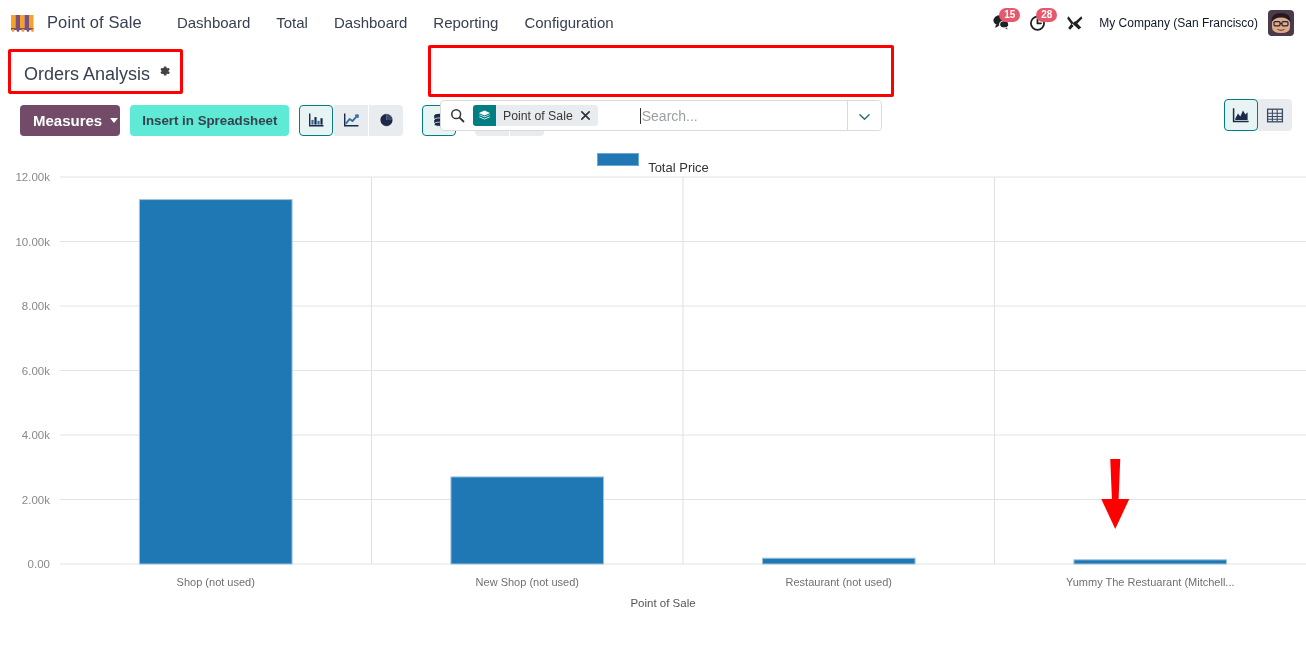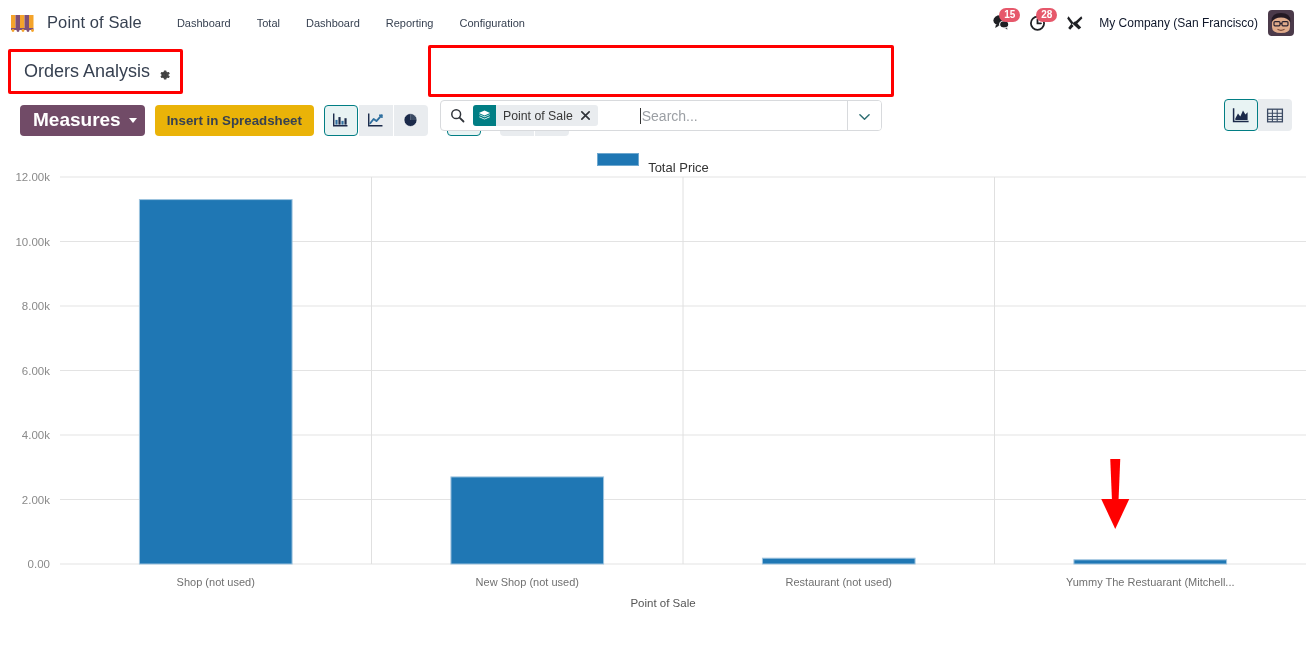--- a/index.html
+++ b/index.html
@@ -23,21 +23,21 @@
     display: flex; align-items: center; gap: 9px;
     margin-right: 22px;
   }
   .pos-logo { width: 28px; height: 20px; display: block; }
   .brand-name {
     font-size: 16.5px; color: #374151; font-weight: 500;
     letter-spacing: .1px;
   }
   .nav-links { display: flex; align-items: center; gap: 0; }
   .nav-link {
-    font-size: 11px; color: #374151; padding: 6px 13px;
+    font-size: 15px; color: #374151; padding: 6px 13px;
     cursor: pointer; white-space: nowrap;
   }
 
   .nav-right {
     margin-left: auto;
     display: flex; align-items: center; gap: 0;
   }
   .sys-icon {
     position: relative;
     display: flex; align-items: center; justify-content: center;
@@ -66,22 +66,22 @@
 
   
   .control-panel {
     height: 52px;
     background: #ffffff;
     display: flex; align-items: center;
     padding: 0 12px;
     position: relative;
   }
   .breadcrumb-wrap {
-    display: flex; align-items: flex-end; gap: 7px;
-    padding: 8px 14px 8px 12px;
+    display: flex; align-items: flex-start; gap: 7px;
+    padding: 14px 14px 8px 12px;
   }
   .breadcrumb-title {
     font-size: 18px; color: #374151; font-weight: 400;
     white-space: nowrap;
   }
   .gear-icon { display: block; }
 
   
   .anno-box {
     position: absolute;
@@ -173,40 +173,40 @@
   .toolbar {
     height: 46px;
     display: flex; align-items: center;
     padding: 0 0 0 20px;
     gap: 0;
     background: #fff;
   }
   .btn-measures {
     background: #714b67;
     color: #fff;
-    font-size: 19px;
+    font-size: 15px;
     font-weight: 600;
     border: none;
     border-radius: 4px;
     height: 31px;
-    padding: 0 8px 0 13px;
+    padding: 0 2px 0 13px;
     display: flex; align-items: center; gap: 8px;
     cursor: pointer;
     font-family: "Liberation Sans", sans-serif;
     text-align: center;
   }
   .caret-down {
     width: 0; height: 0;
     border-left: 4.5px solid transparent;
     border-right: 4.5px solid transparent;
     border-top: 5px solid #fff;
     display: inline-block;
   }
   .btn-spreadsheet {
-    background: #eab308;
+    background: #5eead4;
     color: #374151;
     font-size: 13.3px;
     font-weight: 600;
     border: none;
     border-radius: 4px;
     height: 31px;
     padding: 0 12px;
     margin-left: 10px;
     cursor: pointer;
     font-family: "Liberation Sans", sans-serif;

